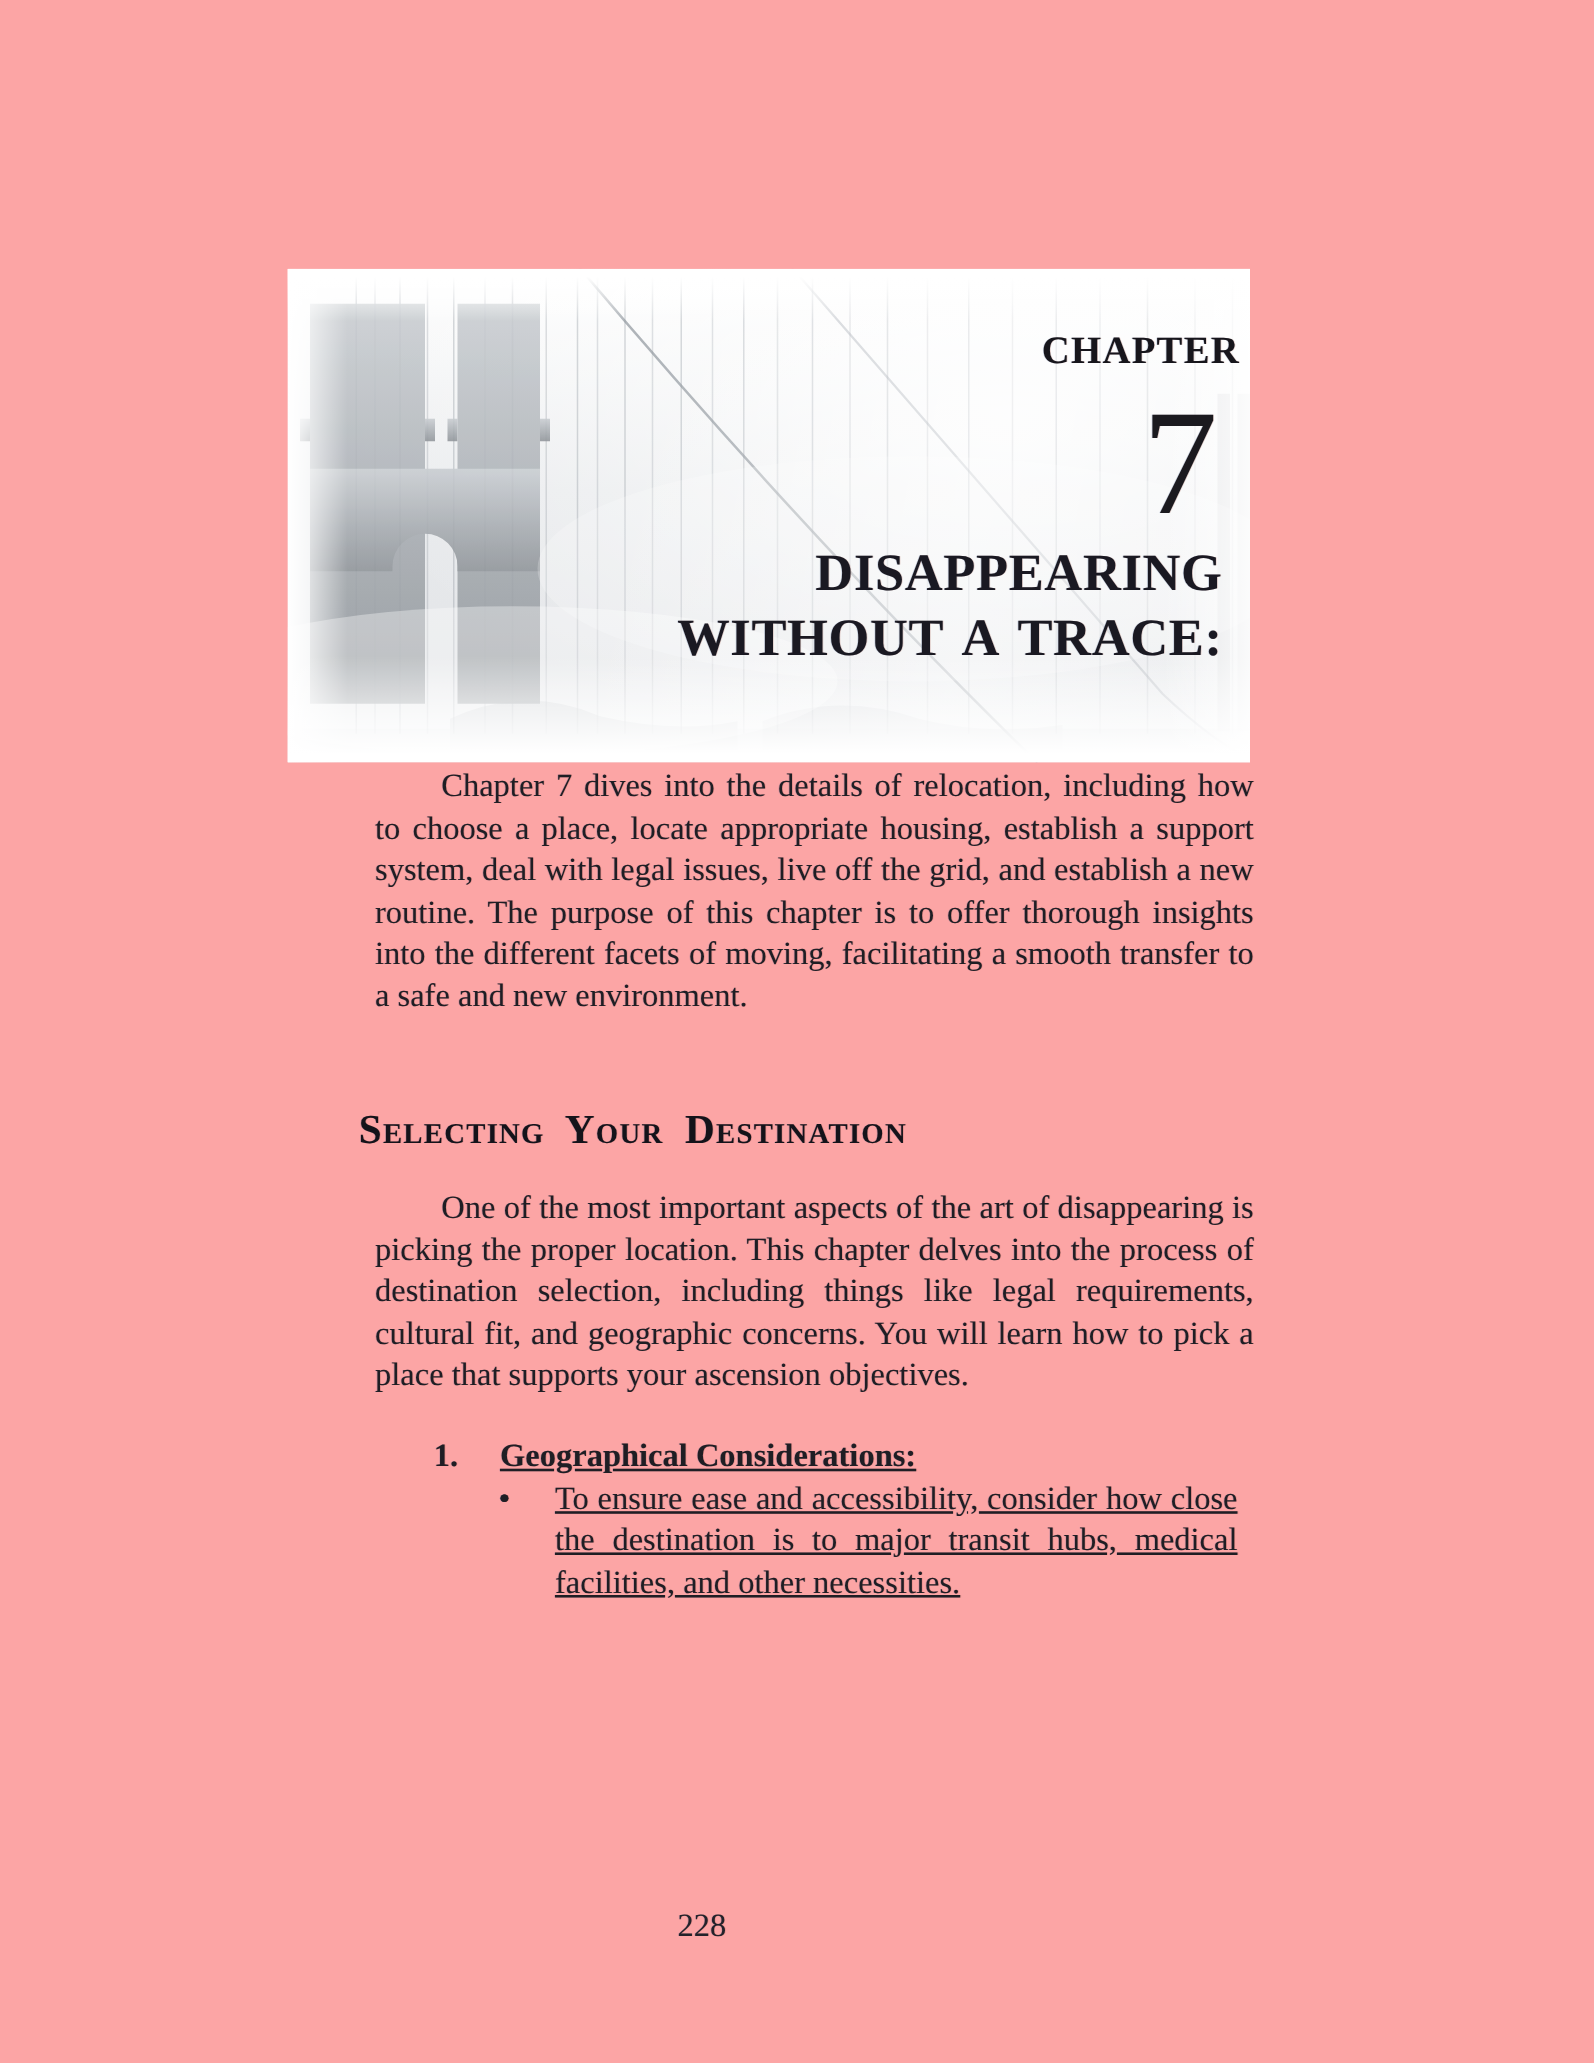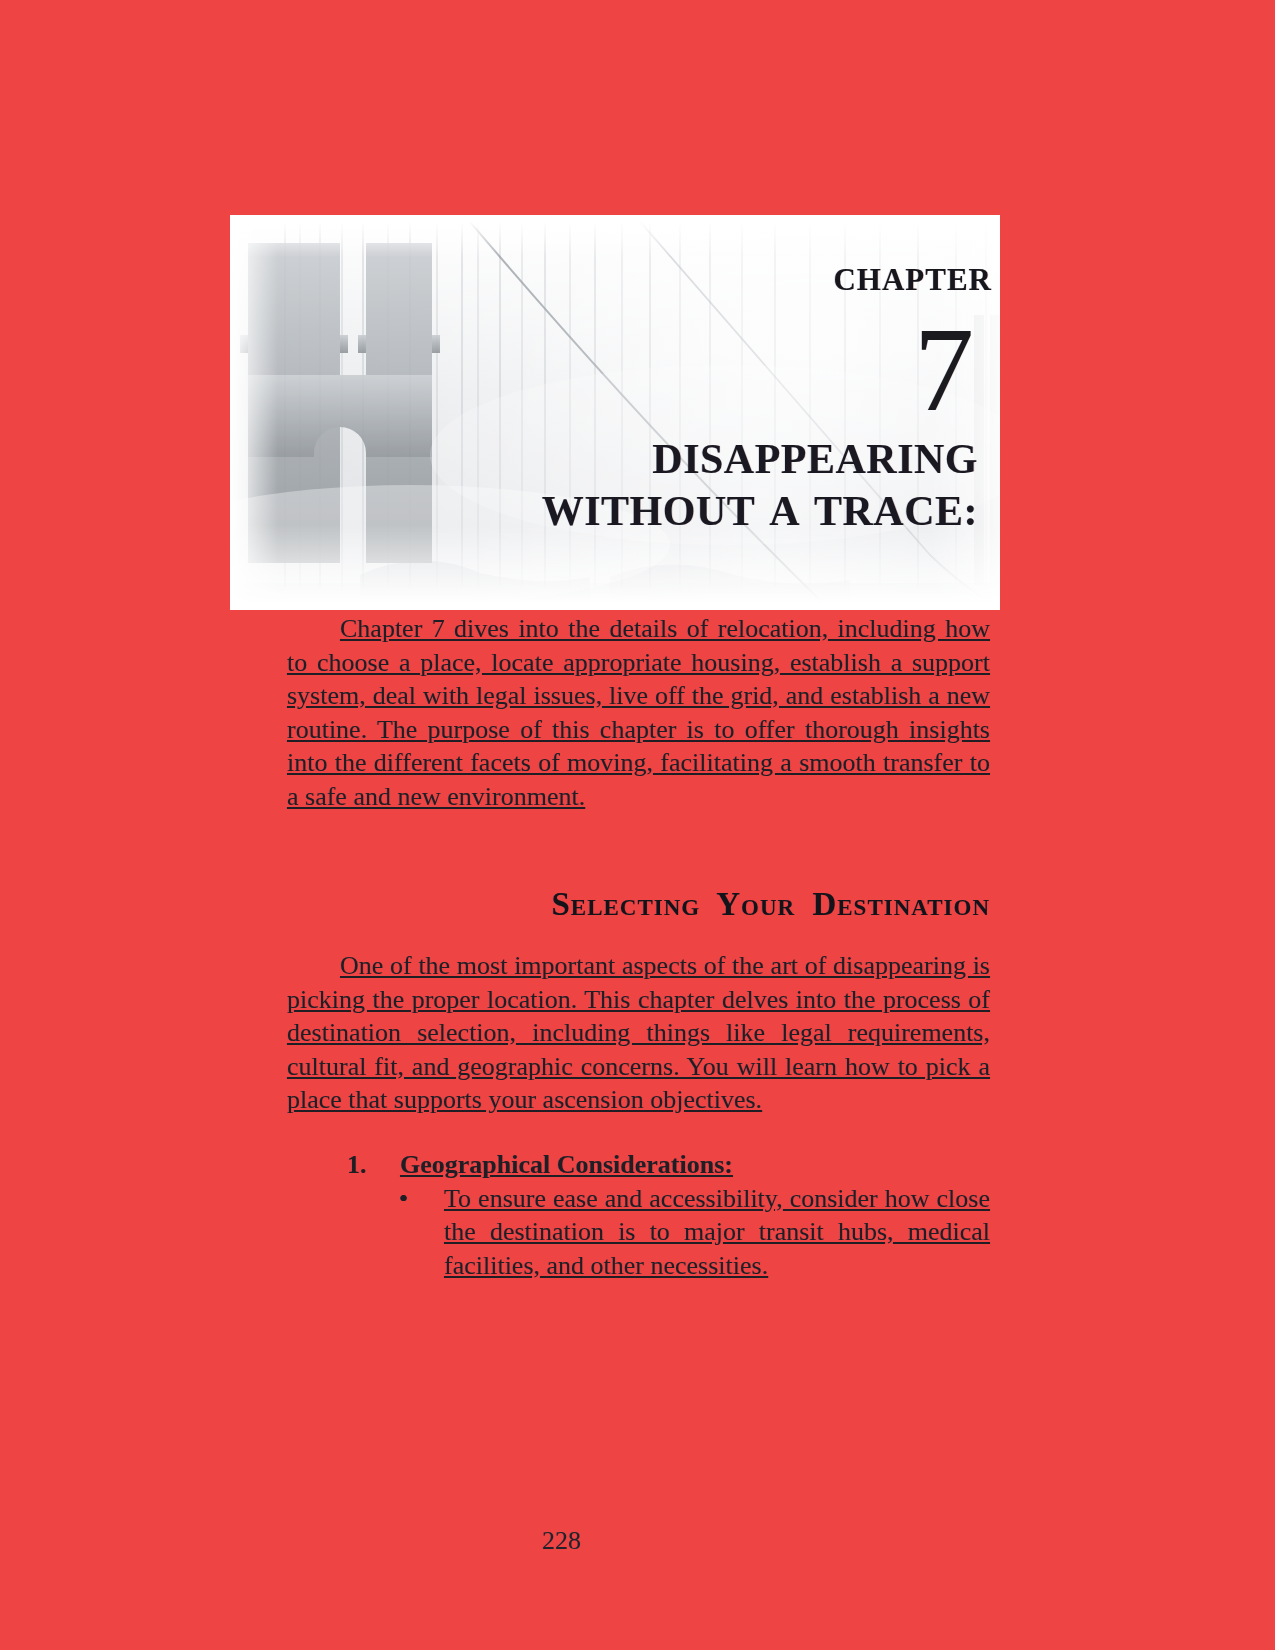--- a/index.html
+++ b/index.html
@@ -4,21 +4,21 @@
 <style>
   html, body {
     margin: 0; padding: 0;
     background: #ffffff;
     width: 1275px; height: 1650px;
     overflow: hidden;
   }
   .page {
     position: relative;
     width: 1275px; height: 1650px;
-    background: #ef4444;
+    background: #fca5a5;
     font-family: "Liberation Serif", "DejaVu Serif", serif;
     color: #1f1e24;
   }
   .scan-text {
     text-shadow: 0.6px 0 rgba(150,60,40,0.22), -0.6px 0 rgba(50,80,140,0.22);
   }
 
   
   .chapter-header {
     position: absolute; left: 230px; top: 215px;
@@ -50,33 +50,33 @@
     position: absolute; top: 206px; right: 10px; margin: 12px;
     text-align: right;
     font-size: 42px; font-weight: bold; line-height: 52px;
     letter-spacing: 0.5px; word-spacing: 6px;
     color: #1a1922;
   }
   .chapter-title .title-line { display: block; }
 
   
   .body-par {
-    position: absolute; left: 287px; width: 703px; margin: 0;
+    position: absolute; left: 300px; width: 703px; margin: 0;
     font-size: 26px; line-height: 33.5px;
-    text-align: justify; text-indent: 53px; text-decoration: underline;
+    text-align: justify; text-indent: 53px;
   }
   .par-intro   { top: 612px; }
   .par-section { top: 949px; }
 
   .section-heading {
     position: absolute; left: 287px; top: 884px; width: 703px; margin: 0;
     font-size: 33px; font-weight: bold; line-height: 40px;
     font-variant: small-caps;
     letter-spacing: 1px; word-spacing: 8px;
-    text-align: right; color: #14131a;
+    text-align: left; color: #14131a;
   }
 
   
   .list-block {
     position: absolute; left: 287px; top: 1148px; width: 703px;
     font-size: 26px; line-height: 33.5px; text-decoration: underline;
   }
   .list-item-head { padding-left: 60px; font-weight: bold; }
   .list-item-number { display: inline-block; width: 53px; }
   .bullet-list { margin: 0; padding: 0; list-style: none; }

